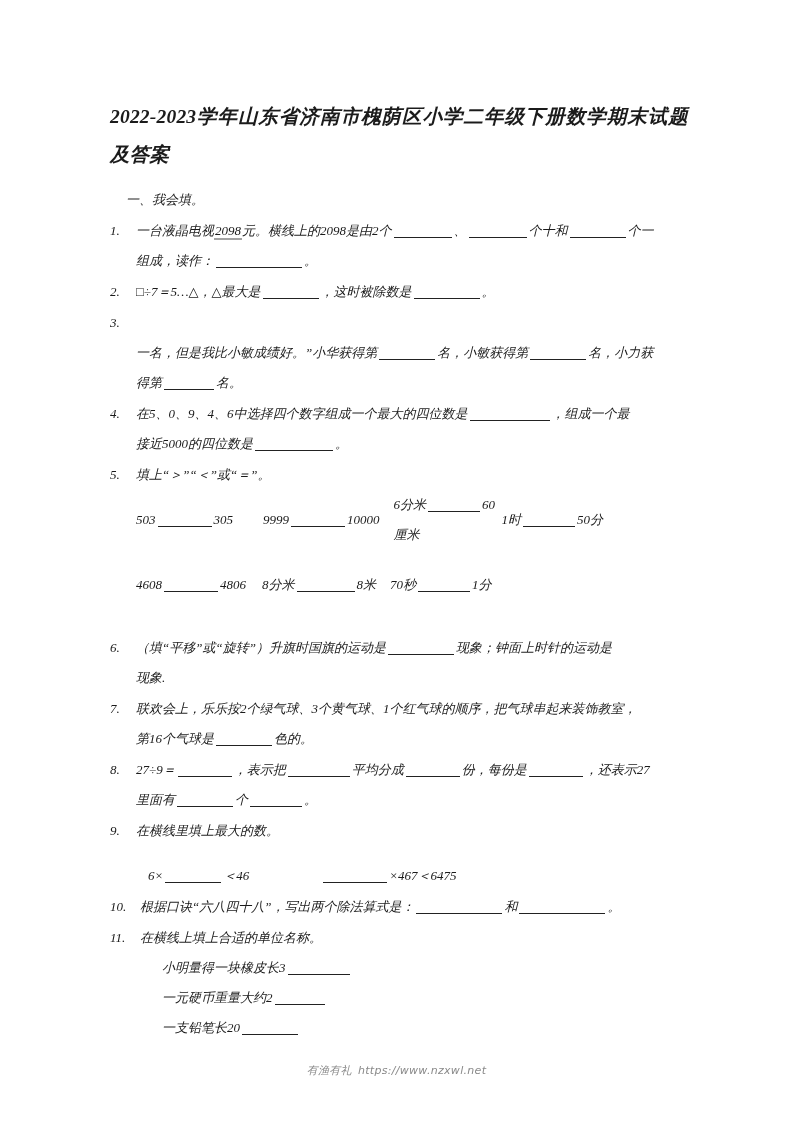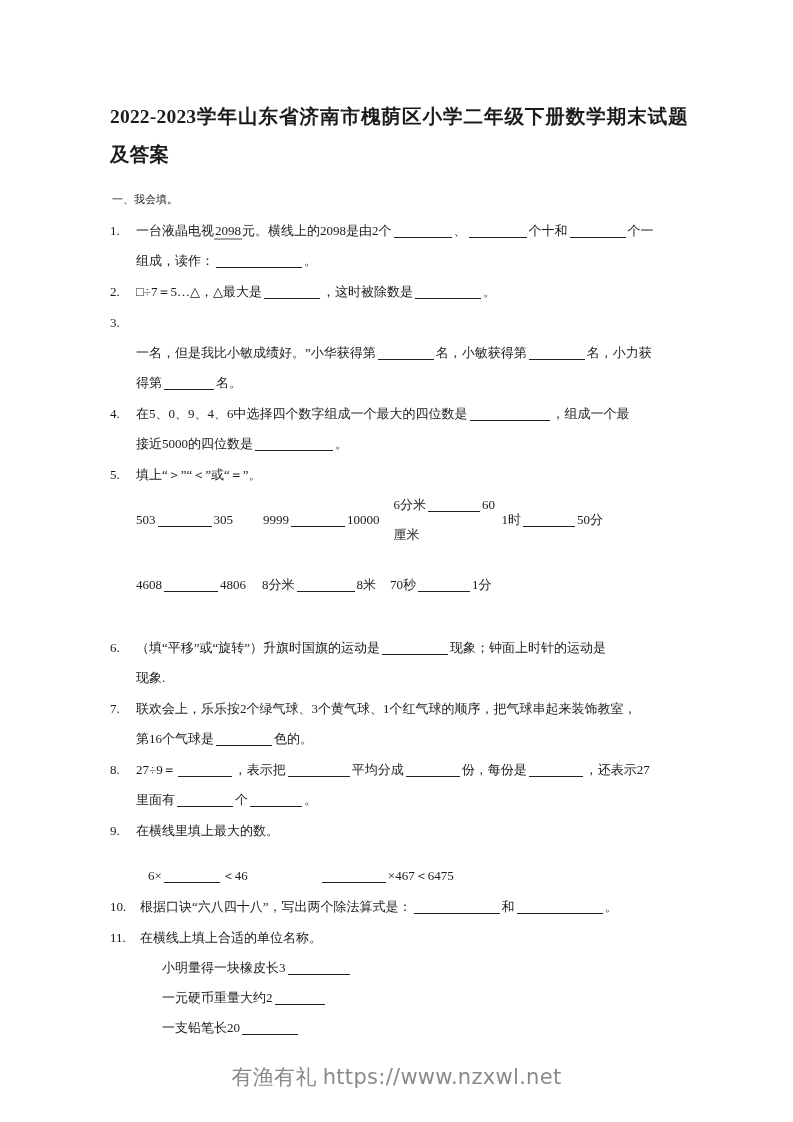--- a/index.html
+++ b/index.html
@@ -13,44 +13,45 @@
     font-family: "Liberation Serif", "DejaVu Serif", serif;
     color: #1b1b1b;
     position: relative;
     overflow: hidden;
   }
   .page {
     position: absolute;
     left: 0; top: 0;
     width: 793px;
     height: 964px;
+    font-style: italic;
   }
   .content {
     position: absolute;
     left: 110px;
     top: 98px;
     width: 578px;
   }
 
   
   .doc-title {
     font-size: 19.5px;
     font-weight: bold;
     line-height: 38px;
     letter-spacing: 0.2px;
     margin: 0 0 6px 0;
     text-align: justify;
   }
 
   
   .section-heading {
-    font-size: 11px;
+    font-size: 13px;
     line-height: 31px;
     margin-top: 10px;
-    margin-left: 2px;
+    margin-left: 16px;
   }
 
   
   .q {
     font-size: 13px;
     line-height: 30px;
     text-align: justify;
     text-justify: inter-ideograph;
     position: relative;
     padding-left: 26px;
@@ -117,21 +118,21 @@
   .math-gap { display: inline-block; width: 72px; }
 
   
   .footer {
     position: absolute;
     left: 0;
     top: 1063px;
     width: 793px;
     text-align: center;
     font-family: "DejaVu Sans", "Liberation Sans", sans-serif;
-    font-size: 21px;
+    font-size: 11px;
     color: #8a8a8a;
     letter-spacing: 0.3px;
   }
   .footer .fw-cn { margin-right: 6px; }
 </style>
 </head>
 <body>
 
 <div class="page">
   <div class="content">

